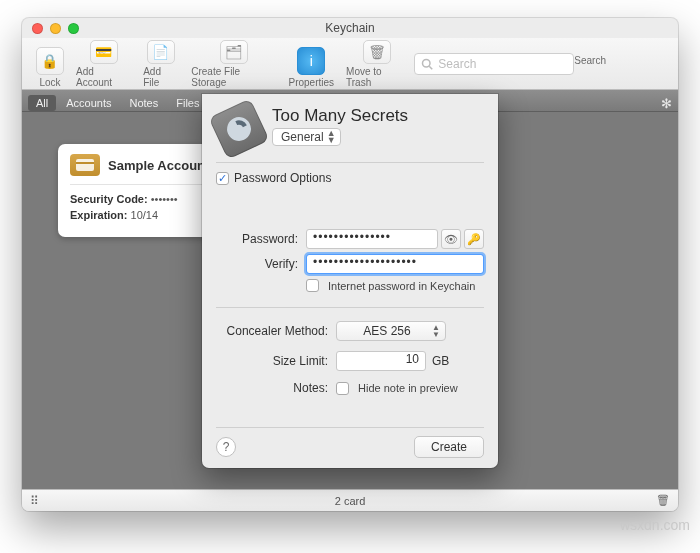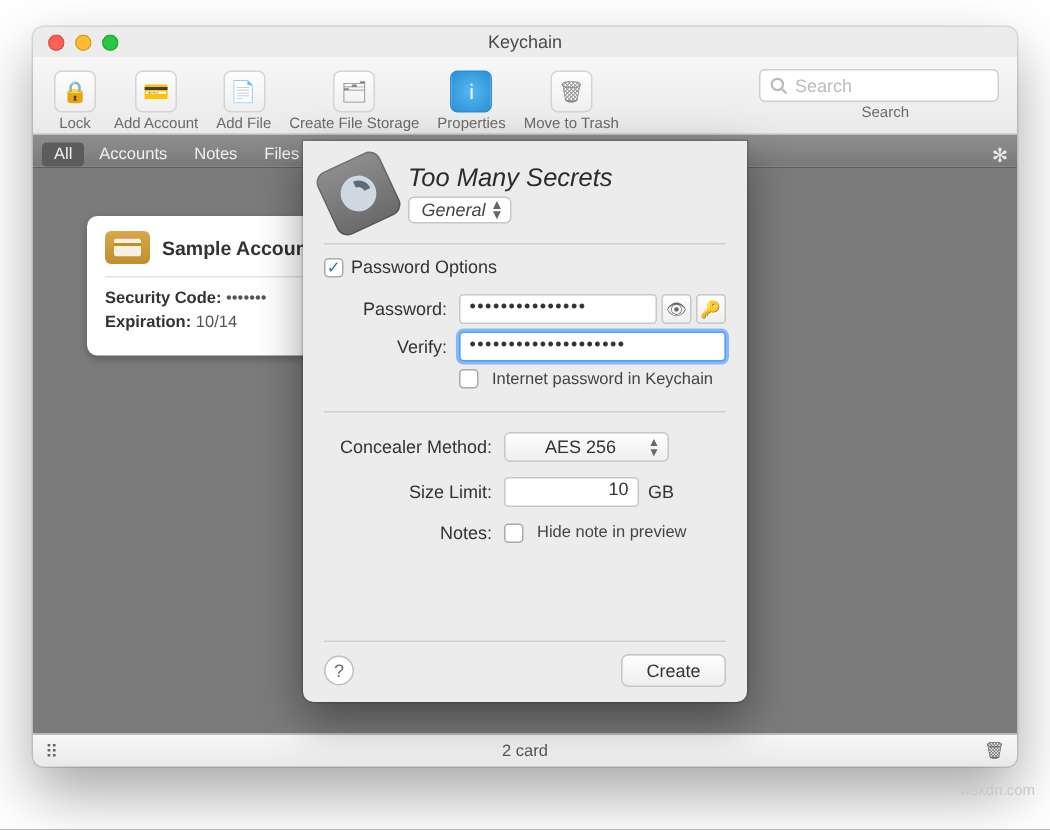--- a/index.html
+++ b/index.html
@@ -8,21 +8,21 @@
   .titlebar { height: 20px; display: flex; align-items: center; position: relative; }
   .traffic { display: flex; gap: 7px; padding-left: 10px; }
   .tl { width: 11px; height: 11px; border-radius: 50%; border: .5px solid rgba(0,0,0,.15); }
   .tl.r { background:#ff5f57; } .tl.y { background:#febc2e; } .tl.g { background:#28c840; }
   .wtitle { position:absolute; left:0; right:0; text-align:center; font-size:12px; color:#4a4a4a; }
   .toolbar { height: 52px; display:flex; align-items:center; border-bottom:1px solid #bcbcbc; background:linear-gradient(#f7f7f7,#e9e9e9); padding: 0 8px; }
   .tbtn { display:flex; flex-direction:column; align-items:center; justify-content:flex-end; height:48px; padding:0 6px; font-size:10px; color:#6a6a6a; }
   .tbtn .ic { width:28px; height:28px; border-radius:5px; background:linear-gradient(#fdfdfd,#efefef); border:1px solid #d4d4d4; margin-bottom:2px; display:flex; align-items:center; justify-content:center; color:#8a8a8a; font-size:14px; }
   .tbtn.prop .ic { background:radial-gradient(circle,#55b9f3,#2a8fd6); color:#fff; border-color:#2a8fd6;}
   .spacer { flex:1; }
-  .searchwrap { display:flex; flex-direction:column; align-items:flex-end; padding-right:4px;}
+  .searchwrap { display:flex; flex-direction:row; padding-right:4px;}
   .search { width:160px; height:22px; border-radius:4px; border:1px solid #cfcfcf; background:#fff; display:flex; align-items:center; padding:0 6px; color:#999; font-size:12px; }
   .search svg { margin-right:5px; flex:none; }
   .search span { color:#bdbdbd; }
   .slabel { font-size:10px; color:#6a6a6a; margin-top:2px; margin-right:60px;}
   .tabbar { height:22px; background:linear-gradient(#8e8e8e,#7a7a7a); display:flex; align-items:flex-end; color:#f1f1f1; font-size:11px; padding:0 6px; border-bottom:1px solid #5e5e5e; }
   .tab { padding:2px 8px; border-radius:3px; margin-right:2px; }
   .tab.sel { background:#5c5c5c; }
   .tabdiv { width:1px; height:14px; background:#a8a8a8; margin:0 6px; }
   .gear { margin-left:auto; color:#e8e8e8; font-size:13px; }
   .body { position:relative; background:#7b7b7b; height: calc(100% - 20px - 52px - 22px - 22px); }
@@ -32,44 +32,44 @@
   .card hr { border:none; border-top:1px solid #e3e3e3; margin:4px 0 8px; }
   .card .row { font-size:11px; color:#555; margin:4px 0;}
   .card .row b { color:#333; }
   .statusbar { position:absolute; bottom:0; left:0; right:0; height:22px; background:linear-gradient(#f7f7f7,#e9e9e9); border-top:1px solid #bcbcbc; display:flex; align-items:center; font-size:11px; color:#555; padding:0 8px; }
   .statusbar .mid { position:absolute; left:0; right:0; text-align:center; }
   .statusbar .grid { font-size:12px; letter-spacing:-2px; color:#666; }
   .trash { margin-left:auto; color:#666; }
 
   
   .sheet { position:absolute; left:202px; top:94px; width:296px; height:374px; background:#ececec; border-radius:0 0 7px 7px; box-shadow:0 12px 30px rgba(0,0,0,.4), 0 0 0 1px rgba(0,0,0,.15); padding:12px 14px 10px; display:flex; flex-direction:column; }
-  .sheet .titlebox { display:flex; align-items:center;font-style:italic; }
+  .sheet .titlebox { display:flex; align-items:flex-start; }
   .appicon { width:46px; height:46px; border-radius:8px; background:linear-gradient(#8d8d8d,#6a6a6a); box-shadow: inset 0 0 0 1px rgba(0,0,0,.2); display:flex; align-items:center; justify-content:center; margin-right:10px; color:#cfd8e0; transform: rotate(-25deg); }
   .sheet h2 { font-size:17px; font-weight:500; color:#2b2b2b; }
   .catsel { margin-top:2px; display:inline-flex; align-items:center; font-size:12px; color:#444; border:1px solid #c6c6c6; background:#fff; border-radius:4px; padding:1px 16px 1px 8px; position:relative; }
   .catsel .chev { position:absolute; right:4px; top:1px; font-size:9px; line-height:7px; color:#666; }
   .sheet .sep { border:none; border-top:1px solid #cfcfcf; margin:10px 0 8px; }
   .chkrow { display:flex; align-items:center; font-size:12px; color:#333; margin-bottom:6px; }
   .chk { width:13px; height:13px; border:1px solid #aaa; border-radius:3px; background:#fff; margin-right:5px; display:flex; align-items:center; justify-content:center; color:#2a6fd6; font-size:11px; }
-  .form { padding-left:14px; }
+  .form { padding-left:14px;margin-top:33px; }
   .frow { display:flex; align-items:center; margin:5px 0; font-size:12px; color:#333; }
   .frow label { width:76px; text-align:right; padding-right:8px; }
   .inpt { flex:1; height:20px; border:1px solid #c8c8c8; border-radius:3px; padding:0 6px; font-size:12px; letter-spacing:1px; background:#fff; color:#333; }
   .inpt.focus { outline:3px solid rgba(64,150,255,.6); outline-offset:-1px; border-color:#6ea8ff; }
   .inpt.num { text-align:right; letter-spacing:0; width:90px; flex:none; }
   .pwextra { display:flex; gap:3px; margin-left:3px; }
   .ibn { width:20px; height:20px; border:1px solid #c8c8c8; border-radius:3px; background:linear-gradient(#fdfdfd,#efefef); display:flex; align-items:center; justify-content:center; font-size:11px; color:#666; }
   .selbox { height:20px; border:1px solid #c8c8c8; border-radius:4px; background:linear-gradient(#fdfdfd,#efefef); padding:0 18px 0 10px; font-size:12px; display:inline-flex; align-items:center; position:relative; min-width:110px; justify-content:center; }
   .selbox .chev { position:absolute; right:5px; top:2px; font-size:8px; line-height:7px; color:#666; }
   .unit { margin-left:6px; font-size:12px; }
   .small { font-size:11px; color:#444; margin-left:4px; }
   .sheet .footer { margin-top:auto; display:flex; align-items:center; gap:8px; padding-top:8px; border-top:1px solid #cfcfcf; }
   .help { width:20px; height:20px; border-radius:50%; border:1px solid #bfbfbf; background:#fff; color:#6a6a6a; font-size:12px; display:flex; align-items:center; justify-content:center; }
   .btn { height:22px; padding:0 16px; border:1px solid #c6c6c6; border-radius:5px; background:linear-gradient(#fdfdfd,#efefef); font-size:12px; color:#333; }
-  .wm { position:absolute; right:10px; bottom:20px; font-size:10px; color:#c9c9c9; }
+  .wm { position:absolute; right:10px; bottom:20px; font-size:14px; color:#c9c9c9; }
 </style>
 </head>
 <body>
 
 <div class="window">
 
   <div class="titlebar">
     <div class="traffic">
       <div class="tl r"></div>
       <div class="tl y"></div>

